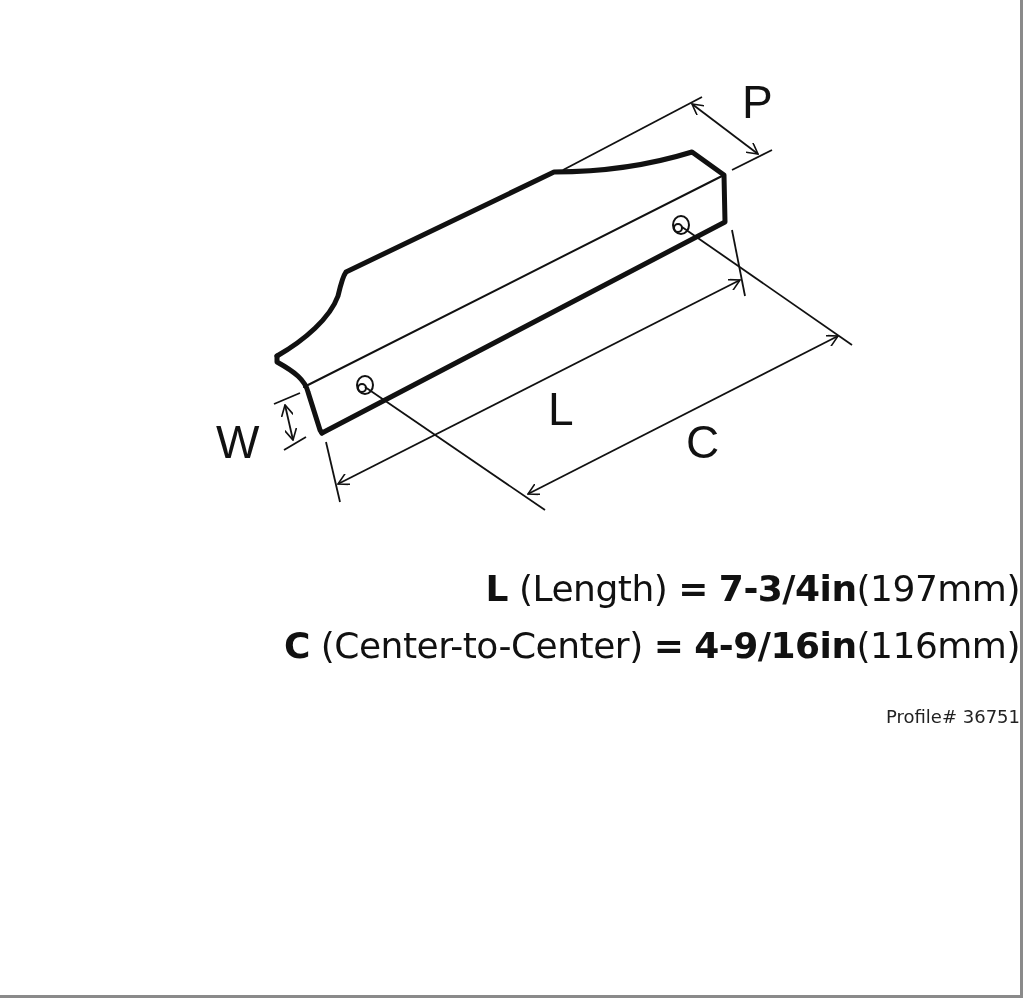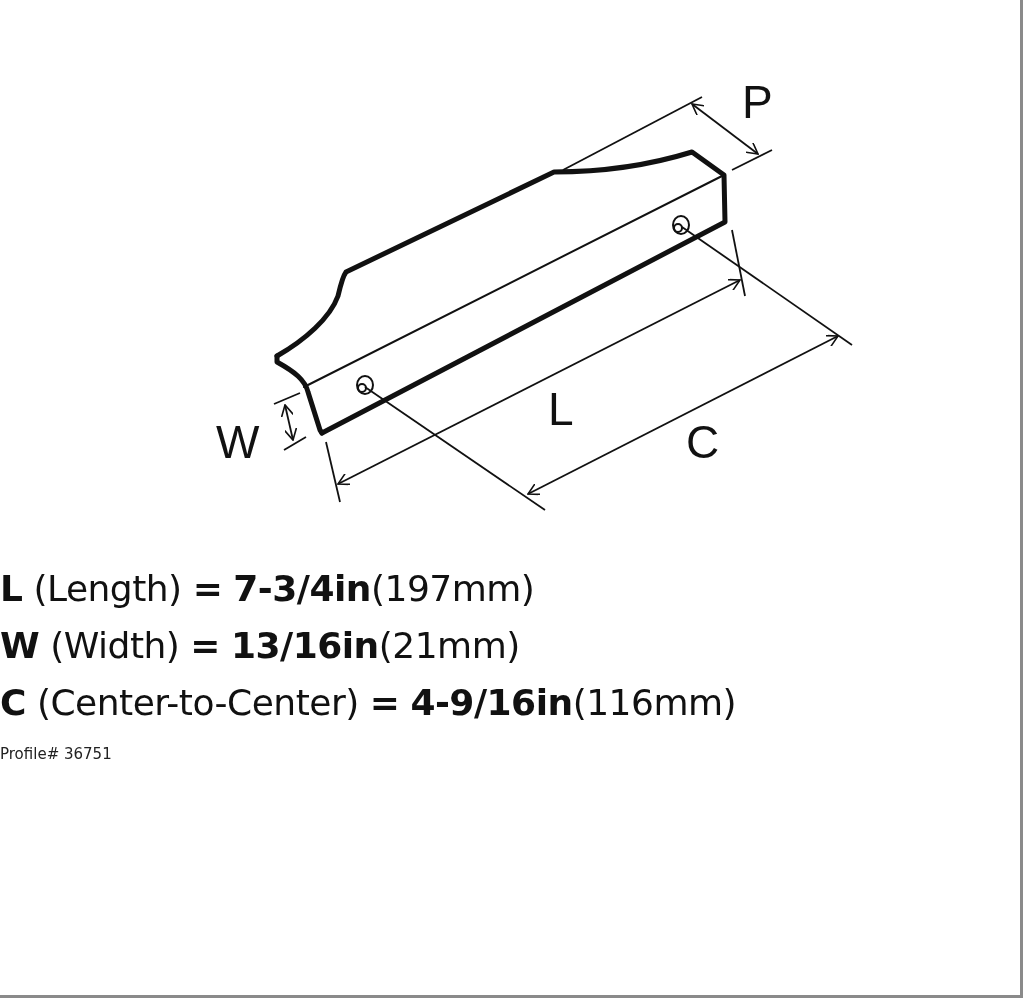--- a/index.html
+++ b/index.html
@@ -8,30 +8,30 @@
       position: absolute; left: 0; top: 0; width: 1020px; height: 995px;
       border-right: 3px solid #8a8a8a; border-bottom: 3px solid #8a8a8a;
       background: #ffffff;
     }
     svg.drawing { position: absolute; left: 0; top: 0; }
     .label-letter {
       font-family: "Liberation Sans", sans-serif; font-size: 46px; fill: #111;
     }
     .specs {
       position: absolute; left: 0; width: 1020px; top: 560px;
-      text-align: left; font-family: "DejaVu Sans", sans-serif; color: #111;
+      text-align: right; font-family: "DejaVu Sans", sans-serif; color: #111;
     }
     .spec-line { font-size: 36px; line-height: 57px; white-space: nowrap; letter-spacing: -0.5px; }
     .spec-line .key { font-weight: bold; }
     .spec-line .name { font-weight: normal; }
     .spec-line .eq { font-weight: bold; }
     .spec-line .imp { font-weight: bold; }
     .spec-line .met { font-weight: normal; }
     .profile {
-      font-size: 15px; margin-top: 14px; color: #222;
+      font-size: 18px; margin-top: 32px; color: #222;
     }
   </style>
 </head>
 <body>
 
 <div class="frame">
 
   <svg class="drawing" width="1020" height="540" viewBox="0 0 1020 540">
     <defs>
       <marker id="arr" viewBox="0 0 12 12" refX="11" refY="6" markerWidth="12" markerHeight="12" orient="auto-start-reverse" markerUnits="userSpaceOnUse">
@@ -88,26 +88,20 @@
   </svg>
 
   <div class="specs">
     <div class="spec-line">
       <span class="key">L</span>
       <span class="name">(Length)</span>
       <span class="eq">=</span>
       <span class="imp">7-3/4in</span><span class="met">(197mm)</span>
     </div>
     <div class="spec-line">
-      <span class="key">W</span>
-      <span class="name">(Width)</span>
-      <span class="eq">=</span>
-      <span class="imp">13/16in</span><span class="met">(21mm)</span>
-    </div>
-    <div class="spec-line">
       <span class="key">C</span>
       <span class="name">(Center-to-Center)</span>
       <span class="eq">=</span>
       <span class="imp">4-9/16in</span><span class="met">(116mm)</span>
     </div>
     <div class="profile">Profile# 36751</div>
   </div>
 
 </div>
 

